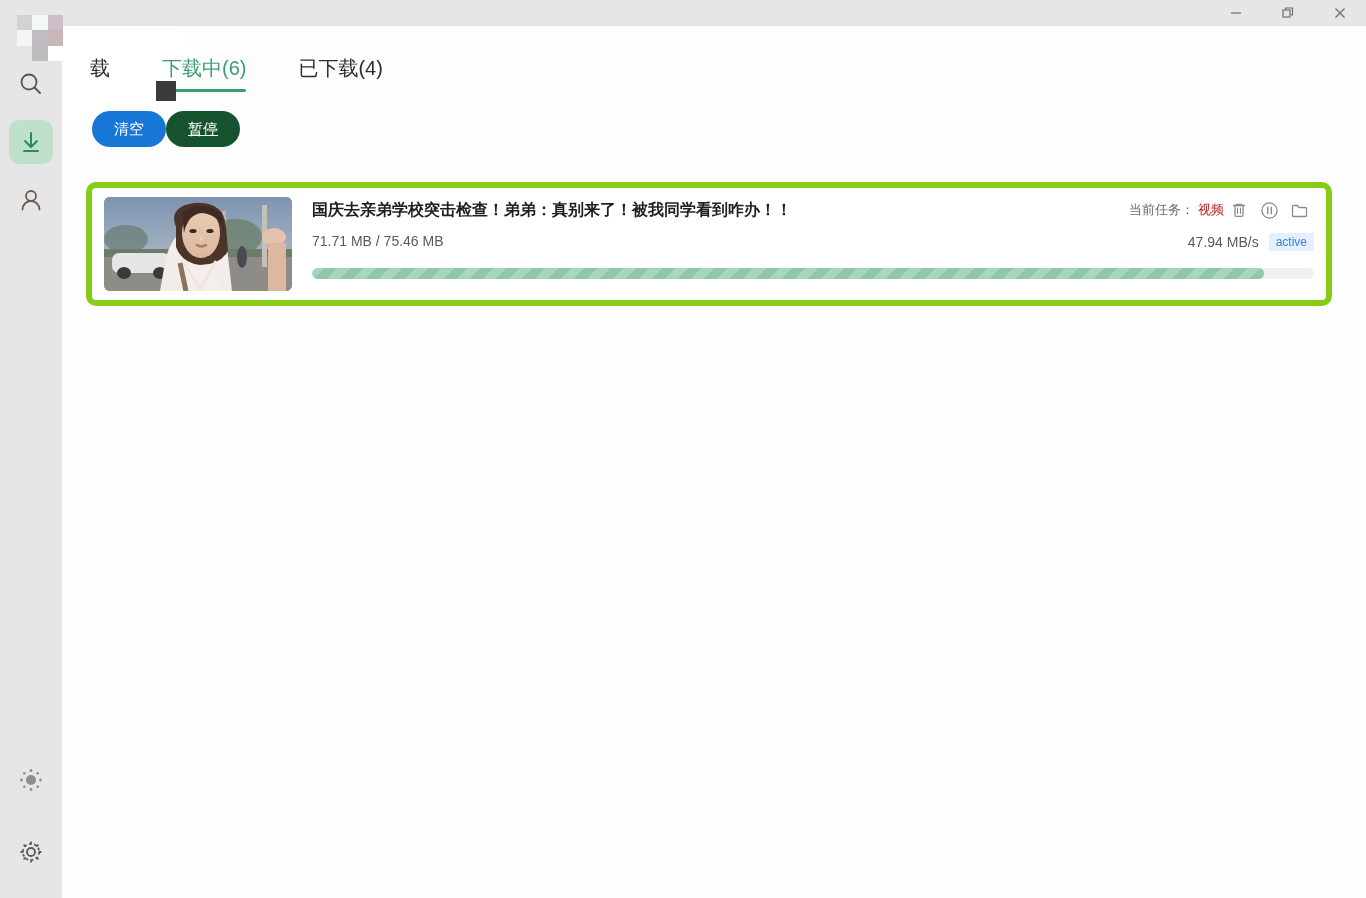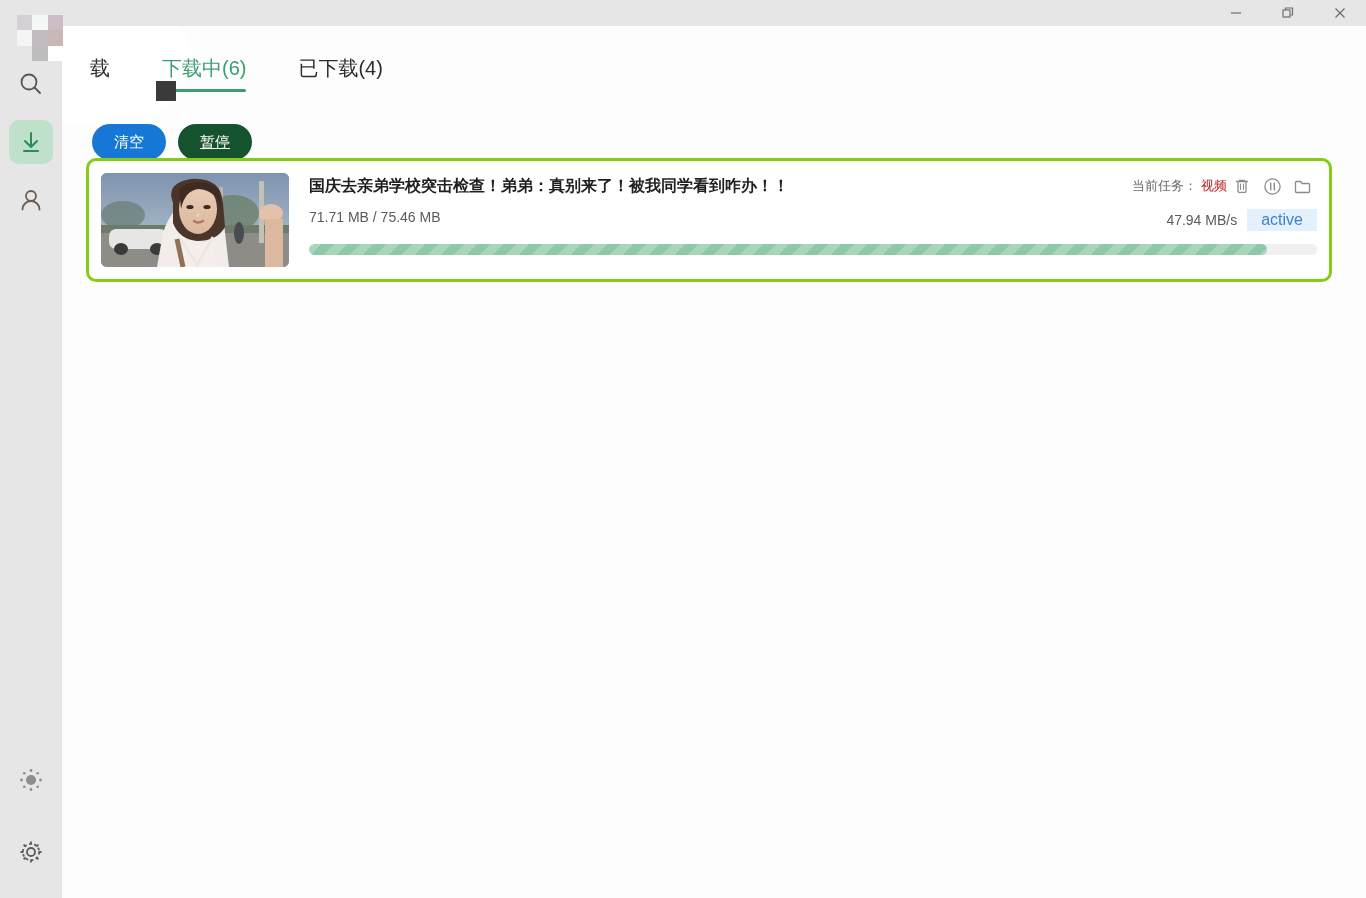--- a/index.html
+++ b/index.html
@@ -114,45 +114,45 @@
   .occluder {
     position: absolute;
     top: 55px; left: 94px;
     width: 20px; height: 20px;
     background: #3a3a3a;
     z-index: 6;
   }
 
   
   .actions {
-    position: absolute; top: 98px; left: 30px;
-    display: flex; gap: 12px;
+    position: absolute; top: 85px; left: 30px;
+    display: flex; 
     z-index: 3;
   }
   .pill {
     border: none;
     border-radius: 18px;
     color: #fff;
     font-size: 15px;
     font-family: "Liberation Sans", "DejaVu Sans", sans-serif;
     padding: 0 22px;
     height: 36px;
     line-height: 36px;
     cursor: default;
   }
   .pill.blue { background: #1677d6; }
   .pill.red  { background: #14532d; text-decoration: underline; }
 
   
   .card {
     position: absolute;
-    top: 132px; left: 24px;
+    top: 156px; left: 24px;
     width: 1246px; height: 124px;
     background: #ffffff;
-    border: 3px solid #84cc16;
+    border: 6px solid #84cc16;
     border-radius: 10px;
     z-index: 3;
     display: flex;
     align-items: center;
     padding: 10px 12px;
   }
   .thumb {
     width: 188px; height: 94px;
     border-radius: 6px;
     overflow: hidden;
@@ -198,23 +198,23 @@
     display: flex; align-items: flex-start; justify-content: space-between;
     margin-top: 10px;
     height: 22px;
   }
   .sizes { font-size: 14px; color: #5a5a5a; }
   .speed-wrap { display: flex; align-items: center; gap: 10px; }
   .speed { font-size: 14px; color: #5a5a5a; }
   .badge {
     background: #e4f0fc;
     color: #3b82d6;
-    font-size: 16px;
+    font-size: 12px;
     border-radius: 0;
-    padding: 3px 14px;
+    padding: 3px 7px;
     line-height: 1;
   }
 
   .progress {
     margin-top: 13px;
     height: 11px;
     width: 100%;
     background: #f0f0f0;
     border-radius: 6px;
     overflow: hidden;

